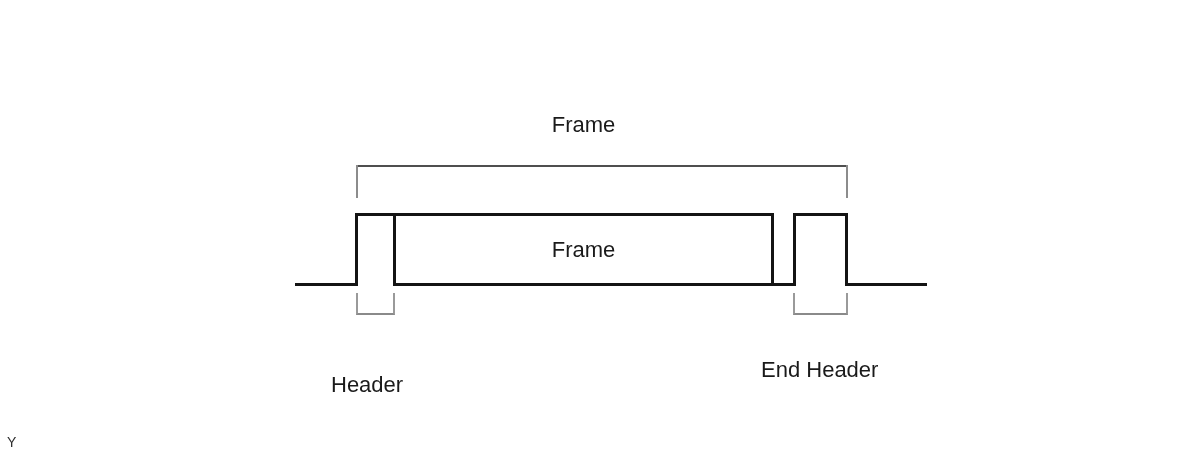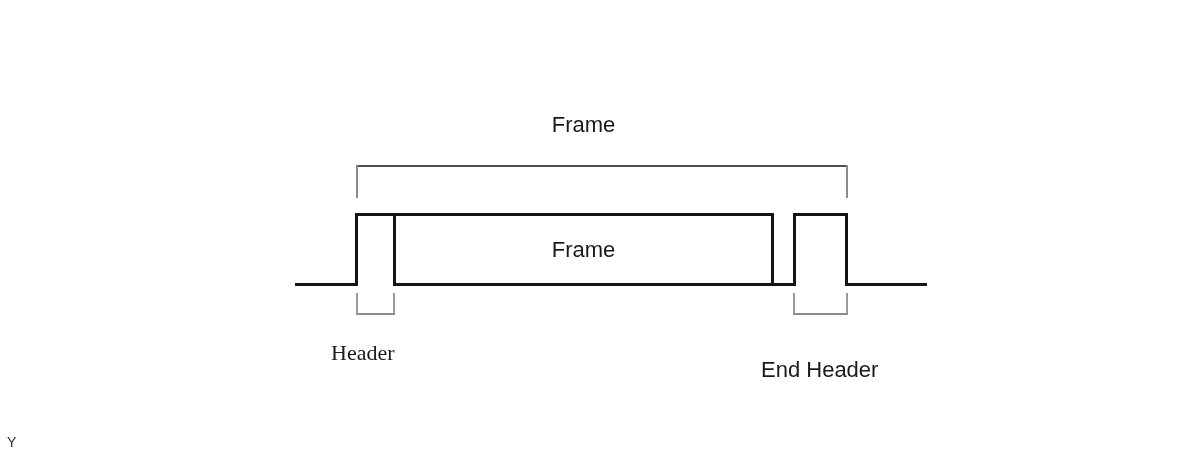--- a/index.html
+++ b/index.html
@@ -65,21 +65,21 @@
   
   .lbl {
     position: absolute;
     color: #1a1a1a;
     font-size: 22px;
     line-height: 26px;
     white-space: nowrap;
   }
   #frame-label  { left: 393px; top: 112px; width: 381px; text-align: center; }
   #data-label   { font-size: 22px; color: #1a1a1a; }
-  #header-label { left: 331px; top: 340px; font-family: Liberation Serif, serif; }
+  #header-label { left: 331px; top: 372px; }
   #end-label    { left: 761px; top: 357px; }
   #corner-mark {
     position: absolute;
     left: 7px; top: 434px;
     font-size: 14px;
     color: #2e2e2e;
   }
 </style>
 </head>
 <body>

